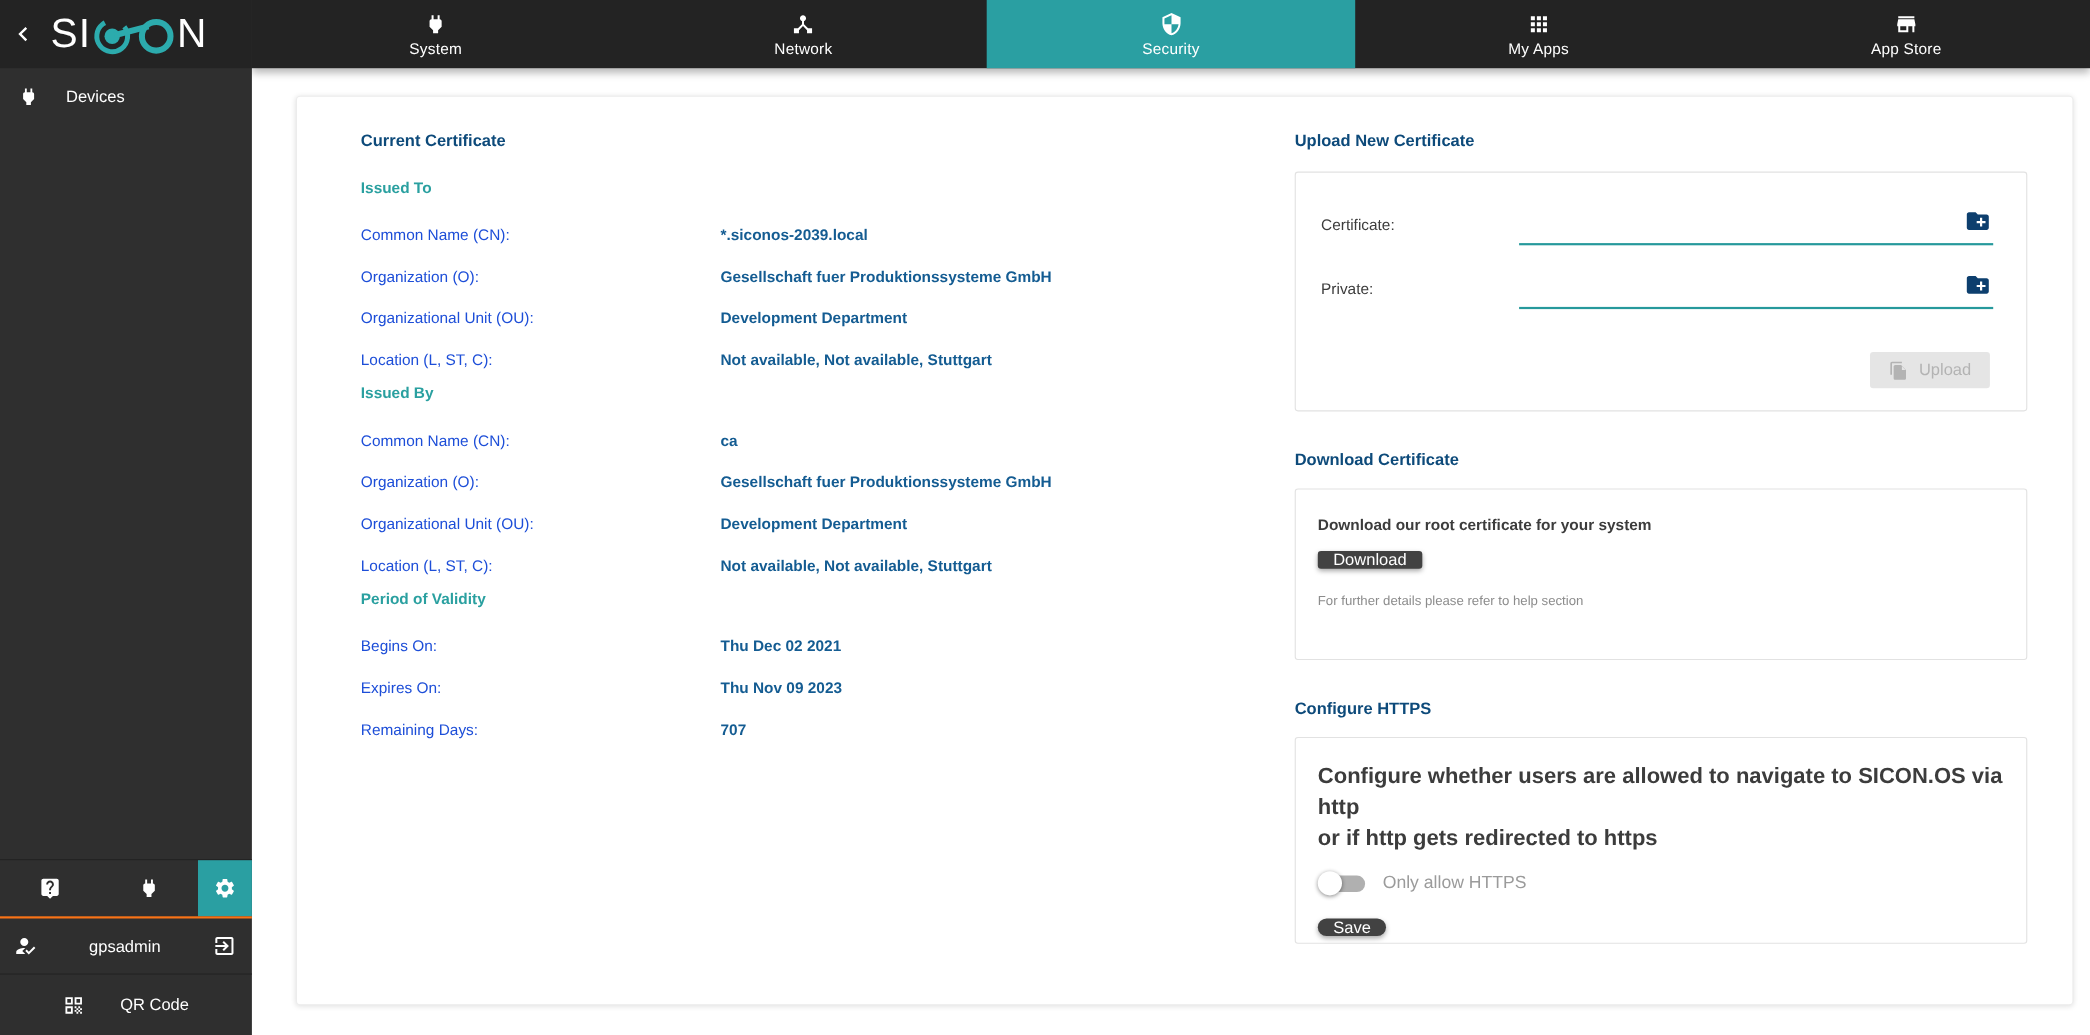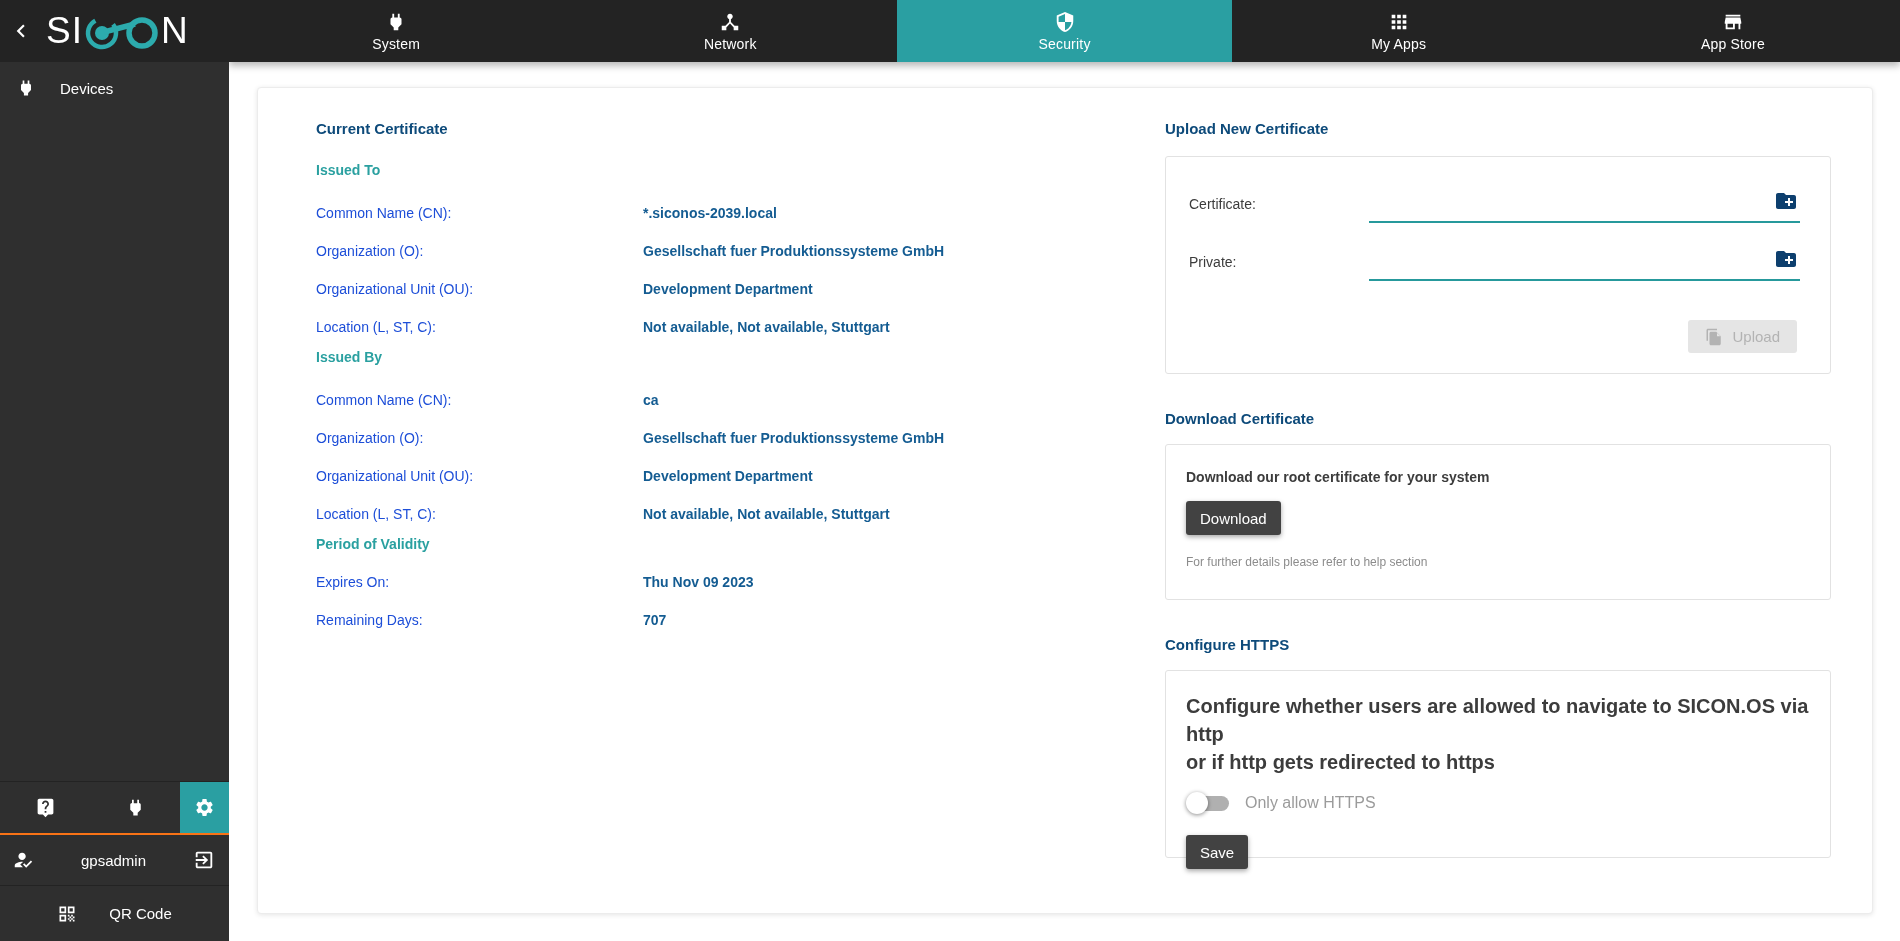--- a/index.html
+++ b/index.html
@@ -48,21 +48,21 @@
   .user-row .person { margin-left:12px; width:22px; height:22px; fill:#fff; }
   .user-name { flex:1; text-align:center; }
   .logout-btn { margin-right:14px; cursor:pointer; }
   .logout-btn svg { width:22px; height:22px; fill:#fff; }
   .qr-row { height:56px; flex:0 0 56px; border-top:1px solid #232323; display:flex; align-items:center; justify-content:center; gap:32px; color:#fff; font-size:15px; cursor:pointer; }
   .qr-row svg { width:20px; height:20px; fill:#fff; }
 
   
   .main { position:absolute; left:229px; top:62px; right:0; bottom:0; background:#fff; }
   .card-main {
-    position:absolute; left:28px; top:25px; width:1616px; height:827px;
+    position:absolute; left:40px; top:25px; width:1616px; height:827px;
     background:#fff; border:1px solid #ececec; border-radius:4px;
     box-shadow:0 1px 5px rgba(0,0,0,.10);
     text-decoration:underline;
   }
   .col-left  { position:absolute; left:58px;  top:0; width:780px; }
   .col-right { position:absolute; left:907px; top:0; width:666px; }
 
   .sec-heading { margin-top:32px; font-size:15px; font-weight:bold; color:#0d4a7a; }
   .subhead { font-size:14px; font-weight:bold; color:#2aa0a0; }
   .subhead.first { margin-top:25px; }
@@ -90,35 +90,35 @@
     background:#e5e5e5; color:#b3b3b3; border:none; border-radius:3px;
     display:flex; align-items:center; gap:9px; padding:0 17px; font-size:15px;
     font-family:"Liberation Sans",sans-serif;
   }
   .upload-btn svg { width:18px; height:18px; fill:#b3b3b3; }
 
   .rc-heading2 { margin-top:36px; font-size:15px; font-weight:bold; color:#0d4a7a; }
   .panel.dl { margin-top:17px; height:156px; padding:0 20px; }
   .dl-text { margin-top:24px; font-weight:bold; font-size:14px; color:#3c3c3c; }
   .btn-dark {
-    margin-top:16px; height:34px; padding:2px 14px; background:#424242; color:#fff;
+    margin-top:16px; height:16px; padding:2px 14px; background:#424242; color:#fff;
     border:none; border-radius:3px; font-size:15px; display:inline-flex; align-items:center;
     box-shadow:0 2px 5px rgba(0,0,0,.35); cursor:pointer;
     font-family:"Liberation Sans",sans-serif;
   }
   .dl-note { margin-top:20px; font-size:12px; color:#8c8c8c; }
 
   .panel.https { margin-top:17px; height:188px; padding:0 20px; }
   .ht-text { margin-top:21px; font-weight:bold; font-size:20px; line-height:28px; color:#3c3c3c; }
   .toggle-row { margin-top:16px; display:flex; align-items:center; cursor:pointer; }
   .switch { position:relative; width:46px; height:22px; flex:0 0 46px; }
   .switch .track { position:absolute; left:9px; top:4px; width:34px; height:15px; background:#b0b0b0; border-radius:8px; }
   .switch .knob  { position:absolute; left:0; top:0; width:22px; height:22px; border-radius:50%; background:#fff; box-shadow:0 1px 4px rgba(0,0,0,.45); }
   .toggle-label { margin-left:13px; font-size:16px; color:#9b9b9b; }
-  .save-btn { margin-top:21px; }
+  .save-btn { margin-top:21px;border-radius:17px; }
 </style>
 </head>
 <body>
 
 <div class="sidebar">
   <div class="side-head">
     <div class="back-btn">
       <svg viewBox="0 0 24 24">
           <path d="M15.41 7.41L14 6l-6 6 6 6 1.41-1.41L10.83 12z"></path>
         </svg>
@@ -251,20 +251,24 @@
       <div class="frow">
         <span class="flabel">Organizational Unit (OU):</span>
         <span class="fvalue">Development Department</span>
       </div>
       <div class="frow">
         <span class="flabel">Location (L, ST, C):</span>
         <span class="fvalue">Not available, Not available, Stuttgart</span>
       </div>
 
       <div class="subhead next">Period of Validity</div>
+      <div class="frow lead">
+        <span class="flabel">Begins On:</span>
+        <span class="fvalue">Thu Dec 02 2021</span>
+      </div>
       <div class="frow">
         <span class="flabel">Expires On:</span>
         <span class="fvalue">Thu Nov 09 2023</span>
       </div>
       <div class="frow">
         <span class="flabel">Remaining Days:</span>
         <span class="fvalue">707</span>
       </div>
     </div>
 

